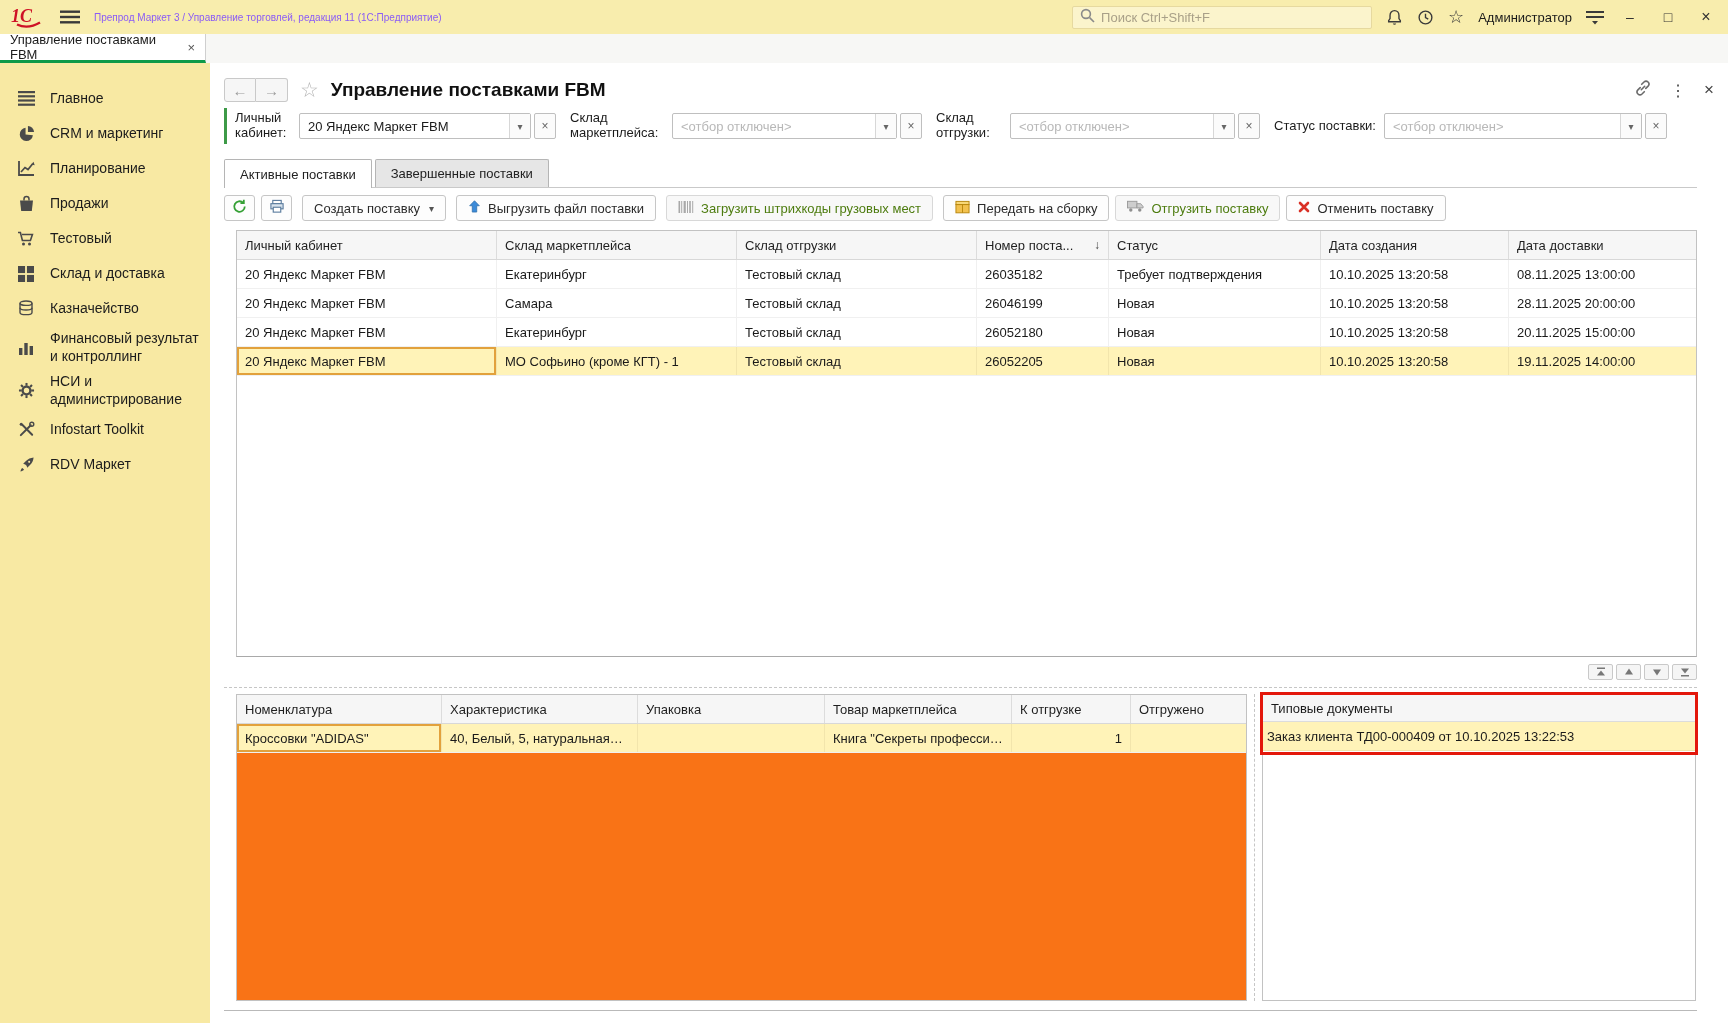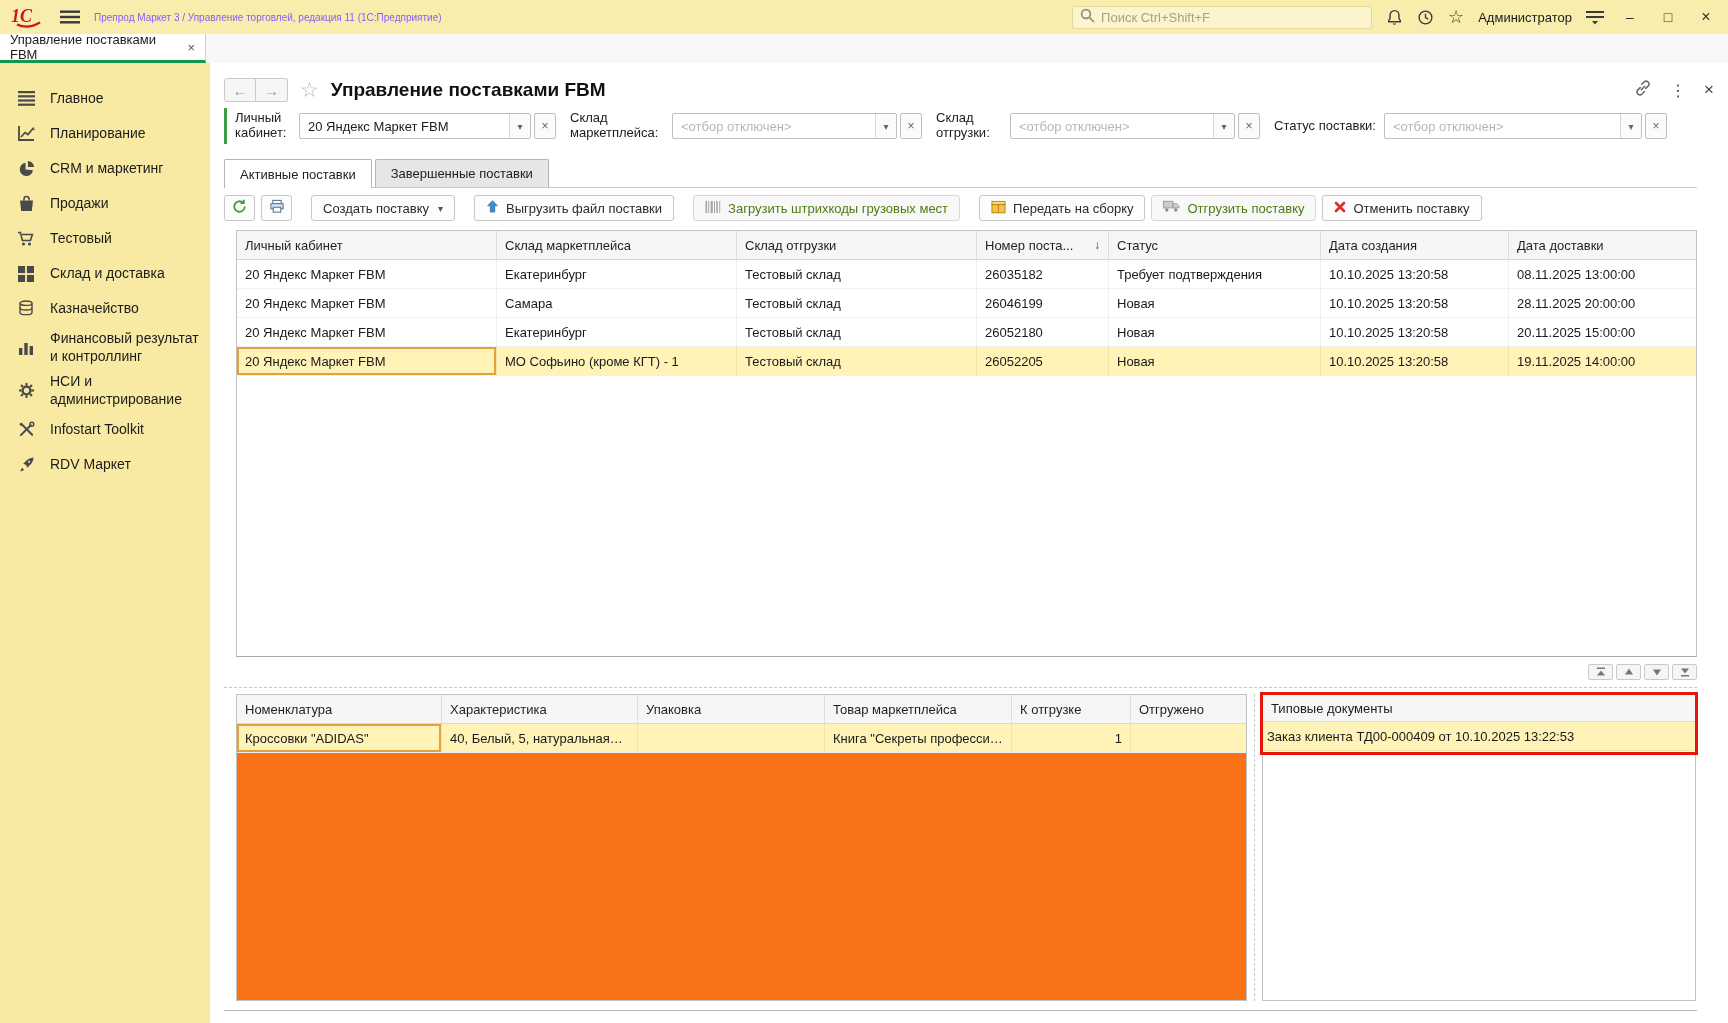--- a/index.html
+++ b/index.html
@@ -80,21 +80,21 @@
     background:#E6E6E6; color:#222; }
   .ptab.active { background:#fff; height:29px; margin-top:-1px; position:relative; top:1px; }
 
   
   .toolbar { position:absolute; left:14px; top:132px; display:flex; align-items:center; gap:6px; }
   .tbtn { height:26px; border:1px solid #C6C6C6; border-radius:3px; background:#FDFDFD;
     font-size:13px; color:#2b2b2b; display:inline-flex; align-items:center; gap:7px; padding:0 11px; }
   .tbtn.sq { width:31px; padding:0; justify-content:center; }
   .tbtn.disabled { color:#4d7c0f; background:#F8F8F8; border-color:#D8D8D8; }
   .tbtn .caret { font-size:10px; color:#555; margin-left:2px; }
-  .grp { margin-left:13px; }
+  .grp { margin-left:4px; }
 
   
   .grid { position:absolute; left:26px; top:167px; width:1461px; height:427px;
     border:1px solid #C2C2C2; border-bottom-color:#A9A9A9; background:#fff; }
   .g-hrow { display:flex; height:29px; background:#F6F6F6; border-bottom:1px solid #D8D8D8; }
   .g-hcell { font-size:13px; color:#1f1f1f; padding:0 8px; display:flex; align-items:center;
     border-right:1px solid #DCDCDC; overflow:hidden; white-space:nowrap; }
   .g-hcell:last-child { border-right:none; }
   .g-row { display:flex; height:29px; border-bottom:1px solid #F0F0F0; background:#fff; }
   .g-cell { font-size:13px; color:#1a1a1a; padding:0 8px; display:flex; align-items:center;
@@ -206,37 +206,37 @@
             <rect y="4.2" width="17" height="2.2" fill="#4a4a4a"></rect>
             <rect y="8.4" width="17" height="2.2" fill="#4a4a4a"></rect>
             <rect y="12.6" width="17" height="2.2" fill="#4a4a4a"></rect>
           </svg>
       </span>
       <span class="slabel">Главное</span>
     </div>
 
     <div class="side-item">
       <span class="sicon">
+        <svg width="17" height="17" viewBox="0 0 18 18">
+            <path d="M8 3a7 7 0 1 0 7.8 7.8L8 10z" fill="#4a4a4a"></path>
+            <path d="M10.5 7.5V1a7 7 0 0 1 6.5 6.5z" fill="#4a4a4a"></path>
+          </svg>
+      </span>
+      <span class="slabel">CRM и маркетинг</span>
+    </div>
+
+    <div class="side-item">
+      <span class="sicon">
         <svg width="18" height="17" viewBox="0 0 18 17">
             <path d="M2 1v14h15" stroke="#4a4a4a" stroke-width="1.8" fill="none"></path>
             <path d="M4 12l4-4.5 3 2 4.5-5.5" stroke="#4a4a4a" stroke-width="1.7" fill="none"></path>
             <path d="M16.5 1.8l1.2 3.4-3.4-.6z" fill="#4a4a4a"></path>
           </svg>
       </span>
       <span class="slabel">Планирование</span>
-    </div>
-
-    <div class="side-item">
-      <span class="sicon">
-        <svg width="17" height="17" viewBox="0 0 18 18">
-            <path d="M8 3a7 7 0 1 0 7.8 7.8L8 10z" fill="#4a4a4a"></path>
-            <path d="M10.5 7.5V1a7 7 0 0 1 6.5 6.5z" fill="#4a4a4a"></path>
-          </svg>
-      </span>
-      <span class="slabel">CRM и маркетинг</span>
     </div>
 
     <div class="side-item">
       <span class="sicon">
         <svg width="16" height="17" viewBox="0 0 16 17">
             <path d="M6 5.5V4a2.5 2.5 0 0 1 5 0v1.5" stroke="#4a4a4a" stroke-width="1.5" fill="none"></path>
             <path d="M2 5.5h13l-1.2 10.5H3.2z" fill="#4a4a4a"></path>
           </svg>
       </span>
       <span class="slabel">Продажи</span>

